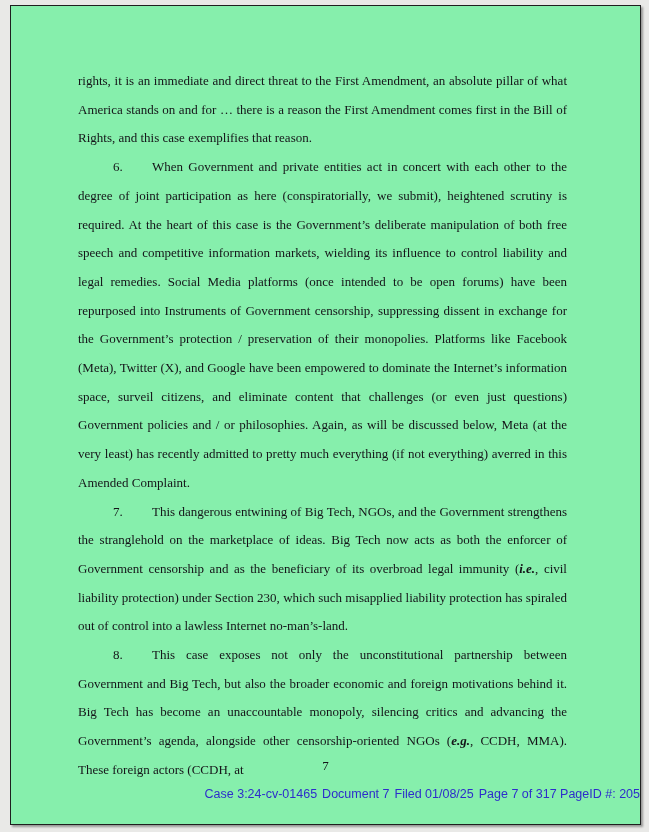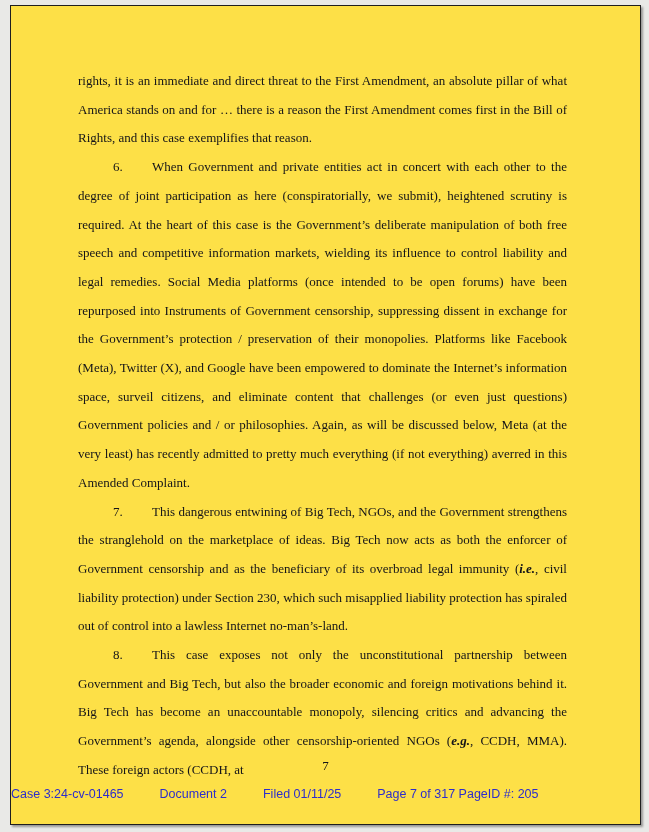--- a/index.html
+++ b/index.html
@@ -15,21 +15,21 @@
     position: relative;
     width: 649px;
     height: 832px;
   }
   .page {
     position: absolute;
     left: 10px;
     top: 5px;
     width: 629px;
     height: 818px;
-    background: #fde047;
+    background: #86efac;
     border: 1px solid #1f1f1f;
     box-shadow: 2px 2px 2px rgba(0,0,0,0.35);
   }
   .text-block {
     position: absolute;
     left: 67px;
     top: 61px;
     width: 489px;
     color: #141418;
     font-size: 13px;
@@ -58,22 +58,22 @@
     color: #141418;
     font-size: 13px;
     line-height: 16px;
   }
   .stamp {
     position: absolute;
     top: 780px;
     left: 0;
     right: 0;
     display: flex;
-    justify-content: flex-start;
-    gap: 36px;
+    justify-content: flex-end;
+    gap: 5px;
     font-family: "Liberation Sans", "DejaVu Sans", sans-serif;
     font-size: 12.5px;
     line-height: 16px;
     color: #2d2dcb;
     white-space: nowrap;
   }
 </style>
 </head>
 <body>
 
@@ -87,19 +87,19 @@
 
       <p class="para"><span class="pnum">7.</span><span>This dangerous entwining of Big Tech, NGOs, and the Government strengthens the stranglehold on the marketplace of ideas. Big Tech now acts as both the enforcer of Government censorship and as the beneficiary of its overbroad legal immunity (</span><span class="ital">i.e.</span><span>, civil liability protection) under Section 230, which such misapplied liability protection has spiraled out of control into a lawless Internet no-man’s-land.</span></p>
 
       <p class="para"><span class="pnum">8.</span><span>This case exposes not only the unconstitutional partnership between Government and Big Tech, but also the broader economic and foreign motivations behind it. Big Tech has become an unaccountable monopoly, silencing critics and advancing the Government’s agenda, alongside other censorship-oriented NGOs (</span><span class="ital">e.g.</span><span>, CCDH, MMA). These foreign actors (CCDH, at</span></p>
     </div>
 
     <div class="page-num">7</div>
 
     <div class="stamp">
       <span>Case 3:24-cv-01465</span>
-      <span>Document 2</span>
-      <span>Filed 01/11/25</span>
+      <span>Document 7</span>
+      <span>Filed 01/08/25</span>
       <span>Page 7 of 317 PageID #: 205</span>
     </div>
 
   </div>
 </div>
 
 </body></html>

